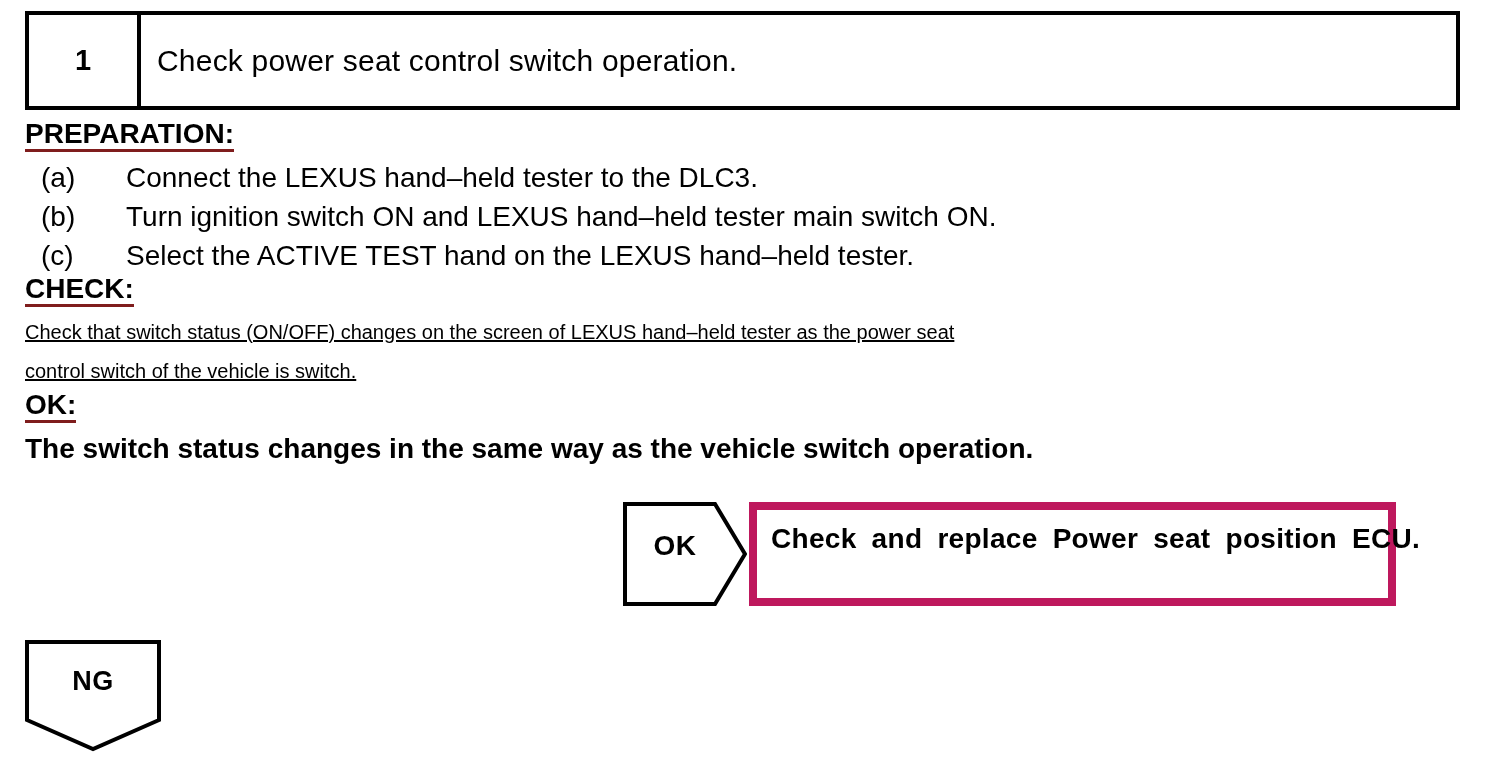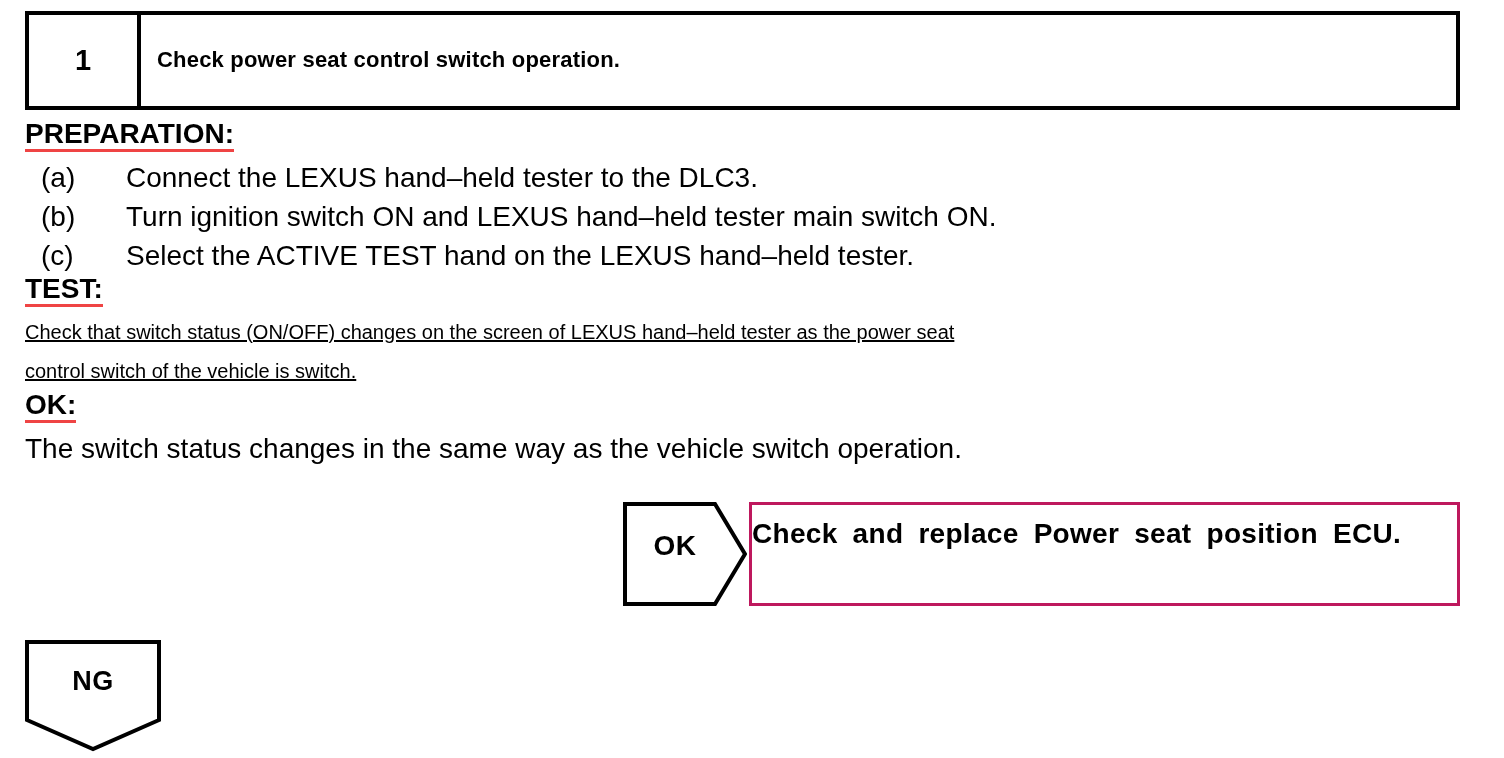--- a/index.html
+++ b/index.html
@@ -41,40 +41,40 @@
     font-weight: bold;
     line-height: 1;
   }
   .step-title-cell {
     flex: 1 1 auto;
     display: flex;
     align-items: center;
     padding-left: 16px;
   }
   .step-title {
-    font-size: 22px;
-    font-weight: bold;
+    font-size: 30px;
+    font-weight: normal;
     letter-spacing: 0.2px;
     line-height: 1.1;
   }
 
   
   .body-area {
     position: absolute;
     left: 25px;
     top: 120px;
     width: 1450px;
   }
   .section-head {
     font-size: 28px;
     font-weight: bold;
     line-height: 1.0;
     margin: 0;
     display: inline-block;
-    border-bottom: 3px solid #ef4444;
+    border-bottom: 3px solid #7f1d1d;
     padding-bottom: 1px;
   }
   .head-row {
     height: 38px;
   }
   .proc-line {
     font-size: 28px;
     line-height: 39px;
     white-space: nowrap;
     margin-left: 16px;
@@ -84,21 +84,21 @@
     width: 85px;
   }
   .para-line {
     font-size: 20px;
     line-height: 39px;
     white-space: nowrap;
     text-decoration: underline;
   }
   .bold-line {
     font-size: 28px;
-    font-weight: normal;
+    font-weight: bold;
     line-height: 39px;
     white-space: nowrap;
   }
 
   
   .ok-arrow {
     position: absolute;
     left: 623px;
     top: 502px;
     width: 124px;
@@ -116,24 +116,25 @@
     justify-content: center;
     font-size: 28px;
     font-weight: bold;
     letter-spacing: 0.5px;
   }
 
   .result-box {
     position: absolute;
     left: 749px;
     top: 502px;
-    width: 711px;
+    width: 647px;
     height: 104px;
-    border: 3px solid #be185d;
+    border: 8px solid #be185d;
     box-sizing: border-box;
+    padding-left: 14px;
     padding-right: 2px;
     padding-top: 12px;
   }
   .result-text {
     font-size: 28px;
     font-weight: bold;
     line-height: 1.2;
     word-spacing: 7px;
     letter-spacing: 0.3px;
     white-space: nowrap;
@@ -186,21 +187,21 @@
 
   <div class="proc-line">
     <span class="proc-label">(b)</span><span>Turn ignition switch ON and LEXUS hand–held tester main switch ON.</span>
   </div>
 
   <div class="proc-line">
     <span class="proc-label">(c)</span><span>Select the ACTIVE TEST hand on the LEXUS hand–held tester.</span>
   </div>
 
   <div class="head-row">
-    <span class="section-head">TEST:</span>
+    <span class="section-head">CHECK:</span>
   </div>
 
   <div class="para-line">Check that switch status (ON/OFF) changes on the screen of LEXUS hand–held tester as the power seat</div>
   <div class="para-line">control switch of the vehicle is switch.</div>
 
   <div class="head-row">
     <span class="section-head">OK:</span>
   </div>
 
   <div class="bold-line">The switch status changes in the same way as the vehicle switch operation.</div>

